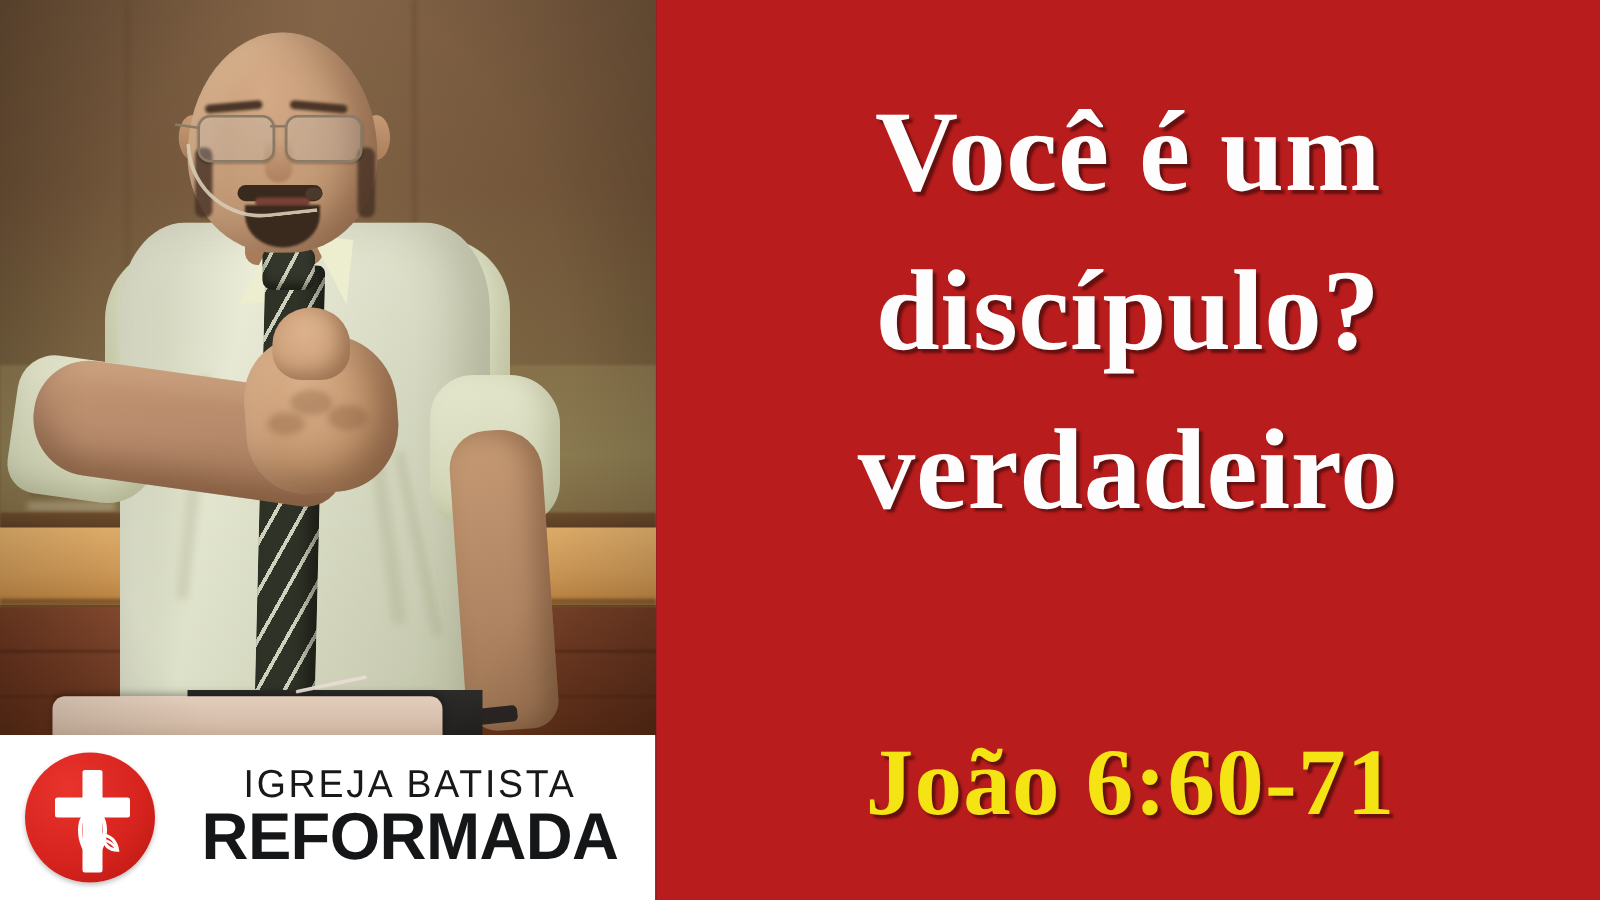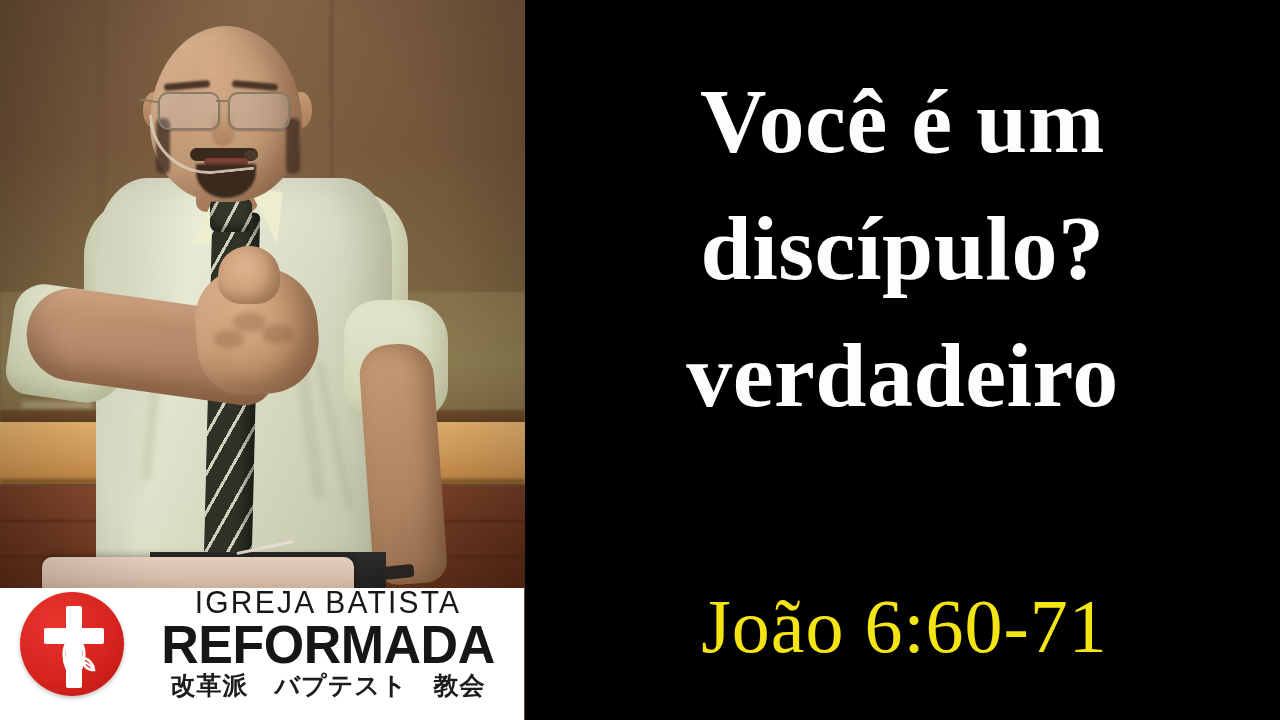--- a/index.html
+++ b/index.html
@@ -375,21 +375,21 @@
 
   
   #logo-bar {
     position: absolute;
     left: 0;
     top: 588px;
     width: 524px;
     height: 132px;
     background: #ffffff;
     display: flex;
-    align-items: flex-start;
+    align-items: center;
     overflow: hidden;
   }
   #logo-mark {
     position: relative;
     flex: 0 0 auto;
     width: 112px; height: 112px;
     margin-left: 16px;
   }
   .logo-circle {
     position: absolute; left: 4px; top: 4px;
@@ -448,21 +448,21 @@
     color: #1a1c1e;
     text-align: center;
     margin-top: 2px;
   }
 
   
   #purple-panel {
     position: absolute;
     left: 525px; top: 0;
     width: 755px; height: 720px;
-    background: #000000;
+    background: #b91c1c;
     display: flex;
     flex-direction: column;
     align-items: center;
   }
   #slide-title {
     margin-top: 58px;
     width: 700px;
     text-align: center;
     color: #fdfdfd;
     font-family: "Liberation Serif", "DejaVu Serif", serif;
@@ -473,21 +473,21 @@
     text-shadow: 3px 3px 2px rgba(0,0,0,0.45);
   }
   #slide-title .tline { display: block; }
   #scripture-ref {
     position: absolute;
     left: 4px; right: 0;
     top: 583px;
     text-align: center;
     color: #f5e413;
     font-family: "Liberation Serif", "DejaVu Serif", serif;
-    font-weight: normal;
+    font-weight: bold;
     font-size: 76px;
     letter-spacing: 1px;
     text-shadow: 3px 3px 2px rgba(0,0,0,0.45);
   }
 </style>
 </head>
 <body>
 
 <div id="slide">
 
@@ -571,21 +571,20 @@
         <path d="M22 13 C18.5 17 17.5 22 17.5 27" fill="none" stroke="#ffffff" stroke-width="2.6"></path>
         <path d="M22 13 C25.5 17 26.5 22 26.5 27" fill="none" stroke="#ffffff" stroke-width="2.6"></path>
         <path d="M30 26 C36 26 41 31 42 38 C35 38 31 34 30 26 Z" fill="none" stroke="#ffffff" stroke-width="2.6"></path>
         <path d="M32 30 C37 32 40 35 41.5 37.5" fill="none" stroke="#ffffff" stroke-width="2"></path>
       </svg>
     </div>
 
     <div id="logo-text">
       <div class="logo-line-1">IGREJA BATISTA</div>
       <div class="logo-line-2">REFORMADA</div>
-      <div class="logo-line-3">改革派　バプテスト　教会</div>
     </div>
 
   </div>
 
   <div id="purple-panel">
 
     <div id="slide-title">
       <span class="tline">Você é um</span>
       <span class="tline">discípulo?</span>
       <span class="tline">verdadeiro</span>

